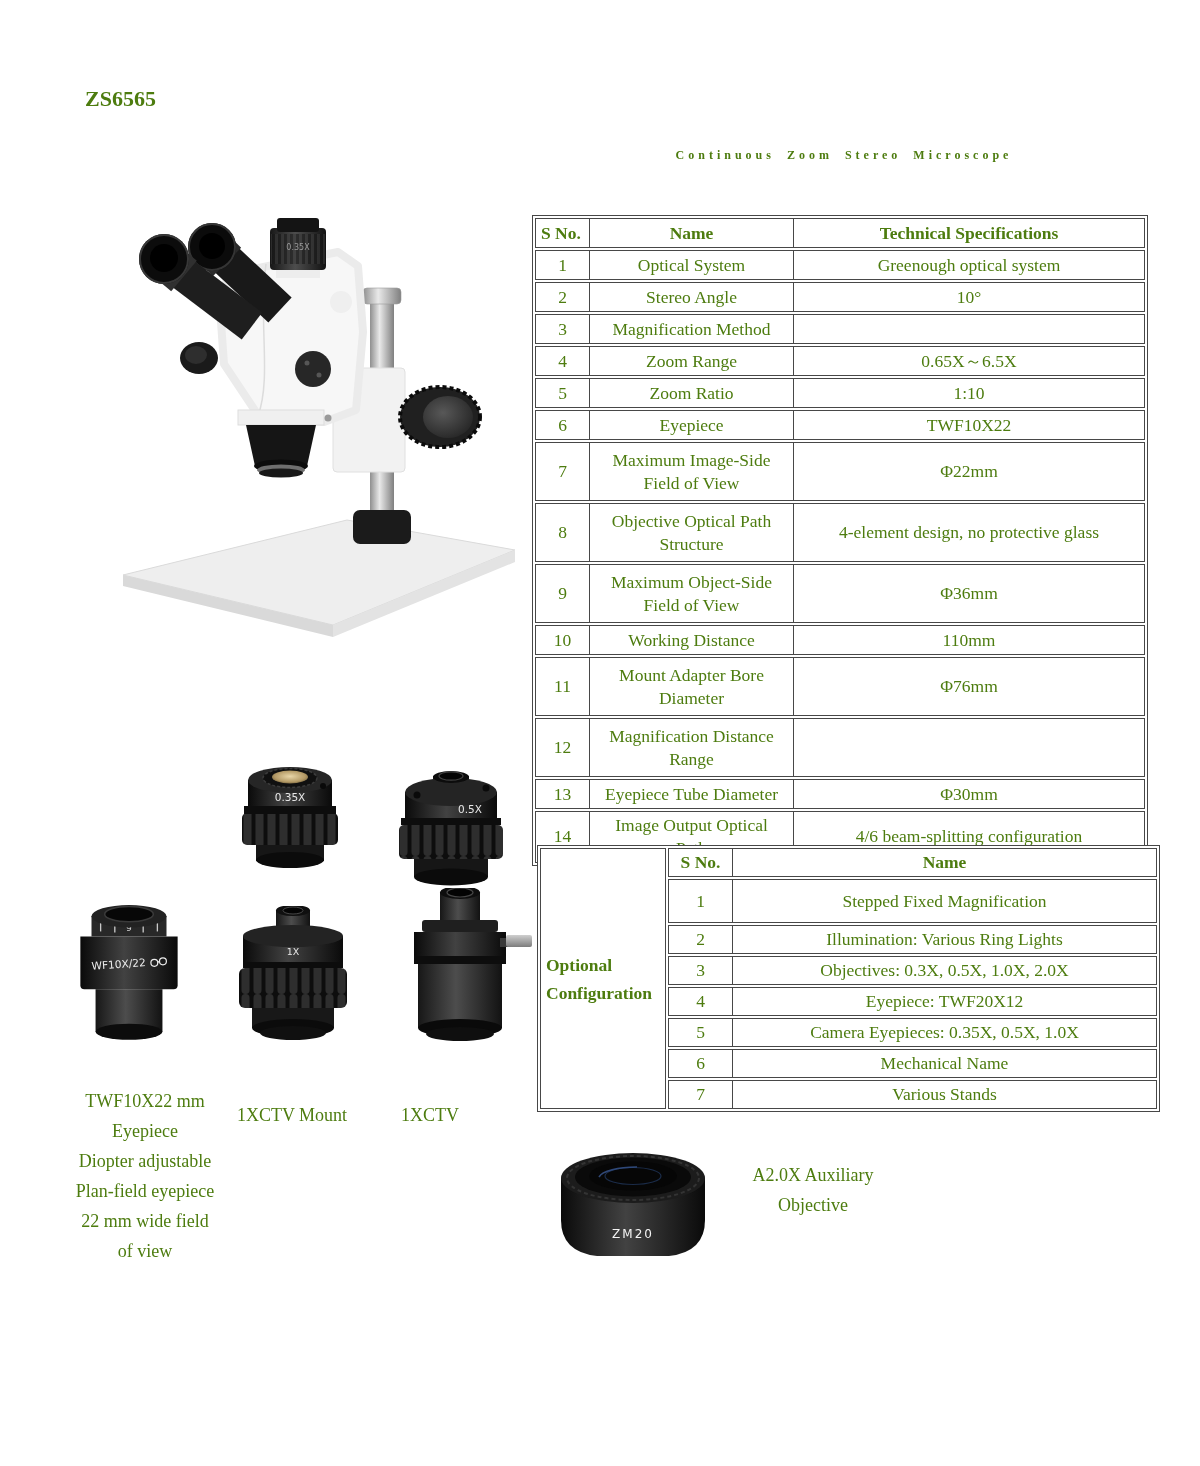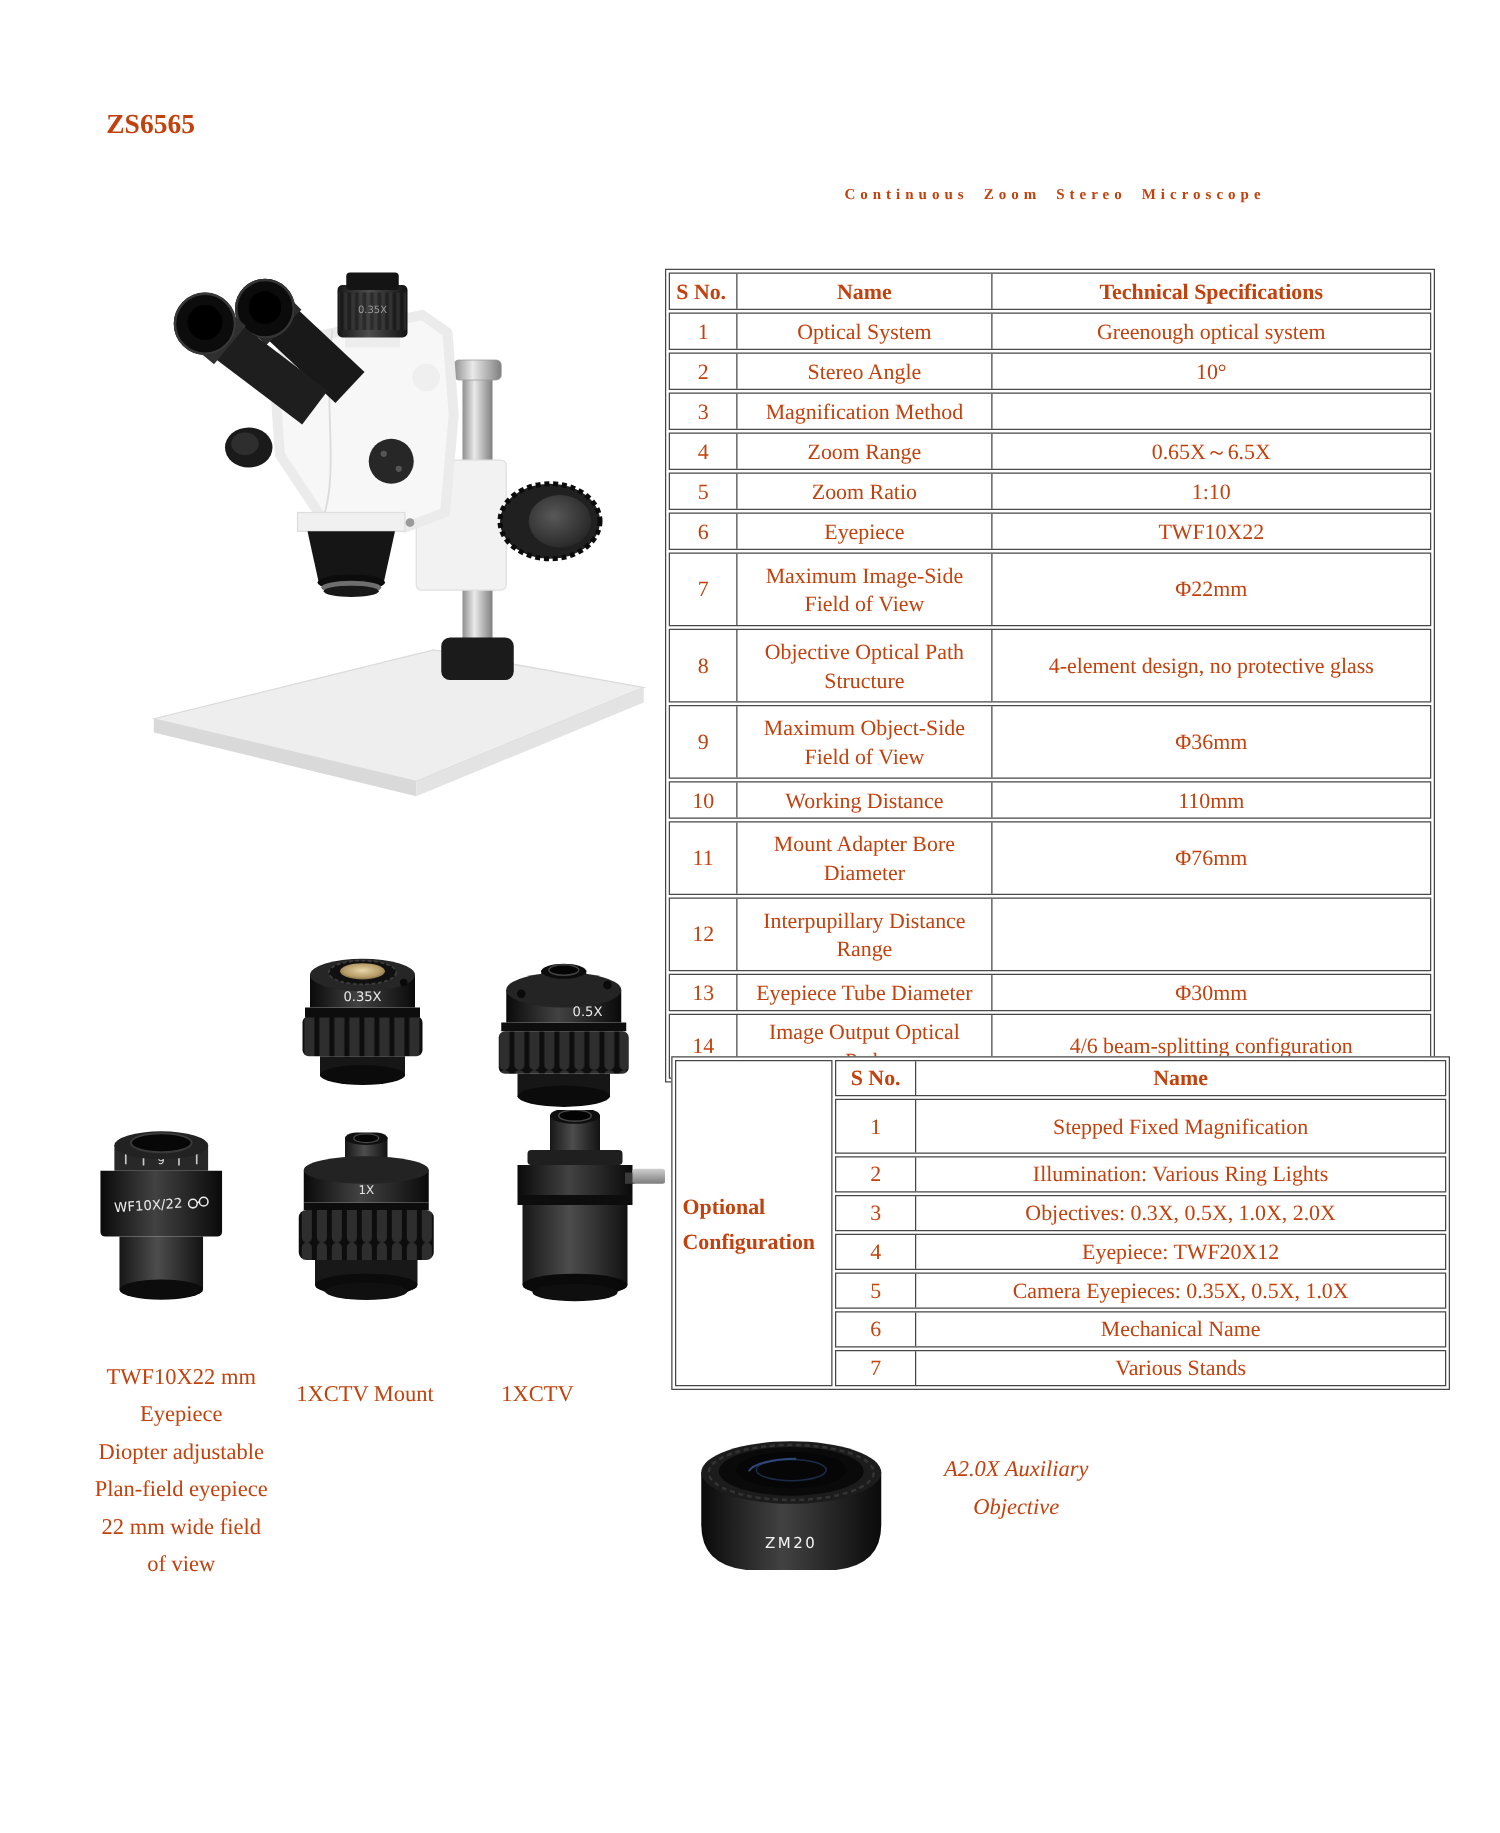--- a/index.html
+++ b/index.html
@@ -1,17 +1,17 @@
 <!DOCTYPE html>
 <html><head>
 <meta charset="utf-8">
 <style>
   html,body { margin:0; padding:0; background:#ffffff; }
   .page { position:relative; width:1200px; height:1466px; background:#fff;
-          font-family:"Liberation Serif", serif; color:#c2410c; overflow:hidden; }
+          font-family:"Liberation Serif", serif; color:#4d7c0f; overflow:hidden; }
 
   .model { position:absolute; left:85px; top:86px; font-size:22px; font-weight:bold; }
   .doc-title { position:absolute; left:533px; top:148px; width:622px; text-align:center;
                font-size:12px; font-weight:bold; letter-spacing:4px; word-spacing:5px; white-space:nowrap; }
 
   
   .spec-table { position:absolute; left:532px; top:215px; width:616px;
                 border:1px solid #474747; padding:2px; box-sizing:border-box; background:#fff; }
   .trow { display:flex; align-items:stretch; border:1px solid #474747; margin-bottom:2px; box-sizing:border-box; }
   .trow:last-child { margin-bottom:0; }
@@ -35,21 +35,21 @@
   .o-no   { width:64px; border-right:1px solid #474747; }
   .o-name { flex:1; padding:2px 8px; }
   .oh { min-height:29px; } .oh .cell { font-weight:bold; }
   .or { min-height:29px; } .or-tall { min-height:44px; }
 
   
   .cap { position:absolute; font-size:18px; text-align:center; line-height:30px; }
   .cap-eyepiece { left:52px;  top:1086px; width:186px; }
   .cap-mount    { left:220px; top:1100px; width:144px; }
   .cap-ctv      { left:372px; top:1100px; width:116px; }
-  .cap-aux      { left:726px; top:1160px; width:174px;font-style:italic; }
+  .cap-aux      { left:726px; top:1160px; width:174px; }
 
   
   .img { position:absolute; }
   .img-microscope { left:100px; top:212px; width:430px; height:440px; }
   .img-a035 { left:230px; top:760px; width:120px; height:120px; }
   .img-a05  { left:386px; top:768px; width:130px; height:124px; }
   .img-wf   { left:68px;  top:898px; width:122px; height:152px; }
   .img-1x   { left:227px; top:906px; width:132px; height:145px; }
   .img-ctv  { left:388px; top:888px; width:150px; height:165px; }
   .img-zm20 { left:553px; top:1148px; width:160px; height:122px; }
@@ -201,21 +201,21 @@
       <div class="cell c-name">Working Distance</div>
       <div class="cell c-spec">110mm</div>
     </div>
     <div class="trow r2">
       <div class="cell c-no">11</div>
       <div class="cell c-name">Mount Adapter Bore Diameter</div>
       <div class="cell c-spec">Φ76mm</div>
     </div>
     <div class="trow r2">
       <div class="cell c-no">12</div>
-      <div class="cell c-name">Interpupillary Distance Range</div>
+      <div class="cell c-name">Magnification Distance Range</div>
     </div>
     <div class="trow r1">
       <div class="cell c-no">13</div>
       <div class="cell c-name">Eyepiece Tube Diameter</div>
       <div class="cell c-spec">Φ30mm</div>
     </div>
     <div class="trow r1">
       <div class="cell c-no">14</div>
       <div class="cell c-name">Image Output Optical Path</div>
       <div class="cell c-spec">4/6 beam-splitting configuration</div>

